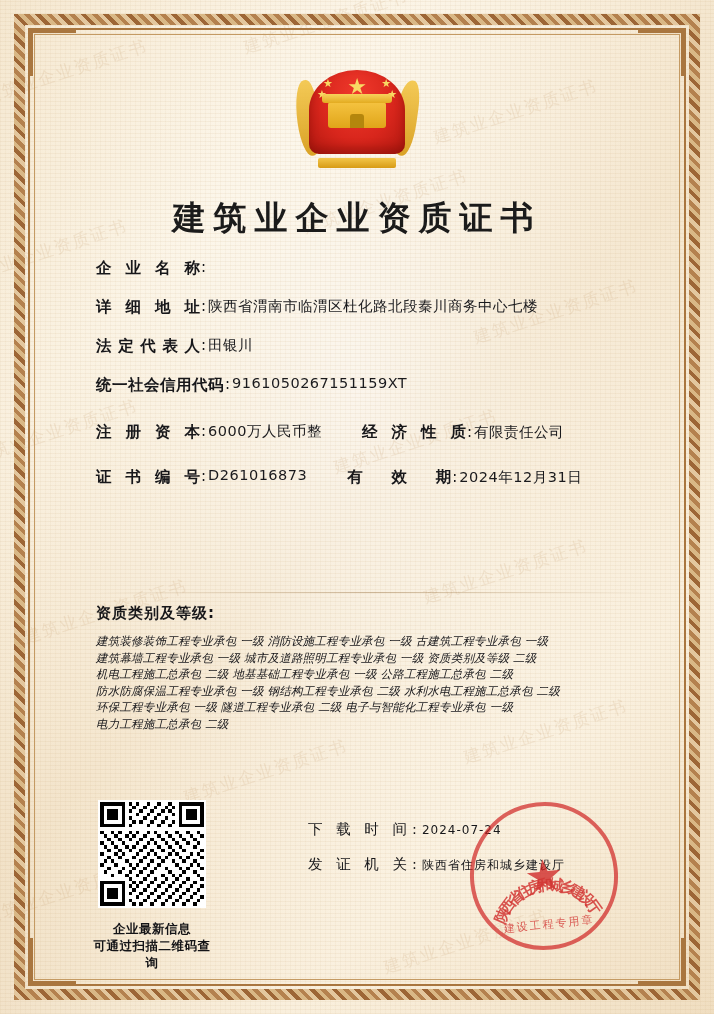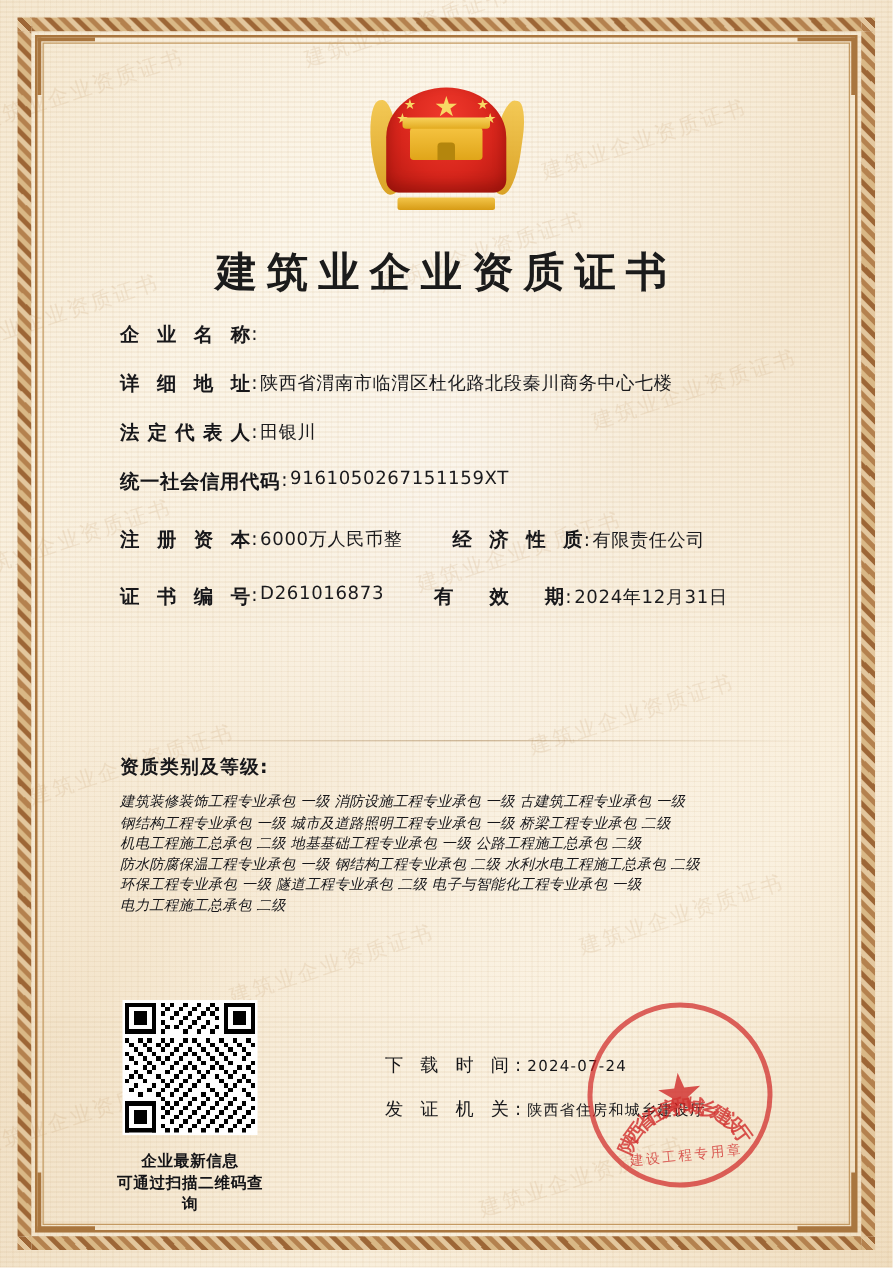--- a/index.html
+++ b/index.html
@@ -295,21 +295,21 @@
     line-height: 17px;
     color: #141417;
     font-weight: bold;
     letter-spacing: 0.5px;
   }
 
   
   .footer-info {
     position: absolute;
     right: 46px;
-    top: 843px;
+    top: 820px;
     width: 360px;
     color: #17171a;
   }
   .footer-row {
     display: flex;
     align-items: baseline;
     justify-content: flex-start;
     margin-bottom: 16px;
     font-size: 14.5px;
     letter-spacing: 1px;
@@ -472,21 +472,21 @@
       </span>
     </div>
 
   </div>
 
   <div class="divider"></div>
 
   <div class="qual">
     <div class="qual-title">资质类别及等级:</div>
     <div class="qual-line">建筑装修装饰工程专业承包 一级 消防设施工程专业承包 一级 古建筑工程专业承包 一级</div>
-    <div class="qual-line">钢结构工程专业承包 一级 城市及道路照明工程专业承包 一级 桥梁工程专业承包 二级</div>
+    <div class="qual-line">建筑幕墙工程专业承包 一级 城市及道路照明工程专业承包 一级 资质类别及等级 二级</div>
     <div class="qual-line">机电工程施工总承包 二级 地基基础工程专业承包 一级 公路工程施工总承包 二级</div>
     <div class="qual-line">防水防腐保温工程专业承包 一级 钢结构工程专业承包 二级 水利水电工程施工总承包 二级</div>
     <div class="qual-line">环保工程专业承包 一级 隧道工程专业承包 二级 电子与智能化工程专业承包 一级</div>
     <div class="qual-line">电力工程施工总承包 二级</div>
   </div>
 
   <div class="qr-block">
     <svg class="qr" viewBox="0 0 29 29" shape-rendering="crispEdges">
       <rect width="29" height="29" fill="#ffffff"></rect>
       <g fill="#000000">

